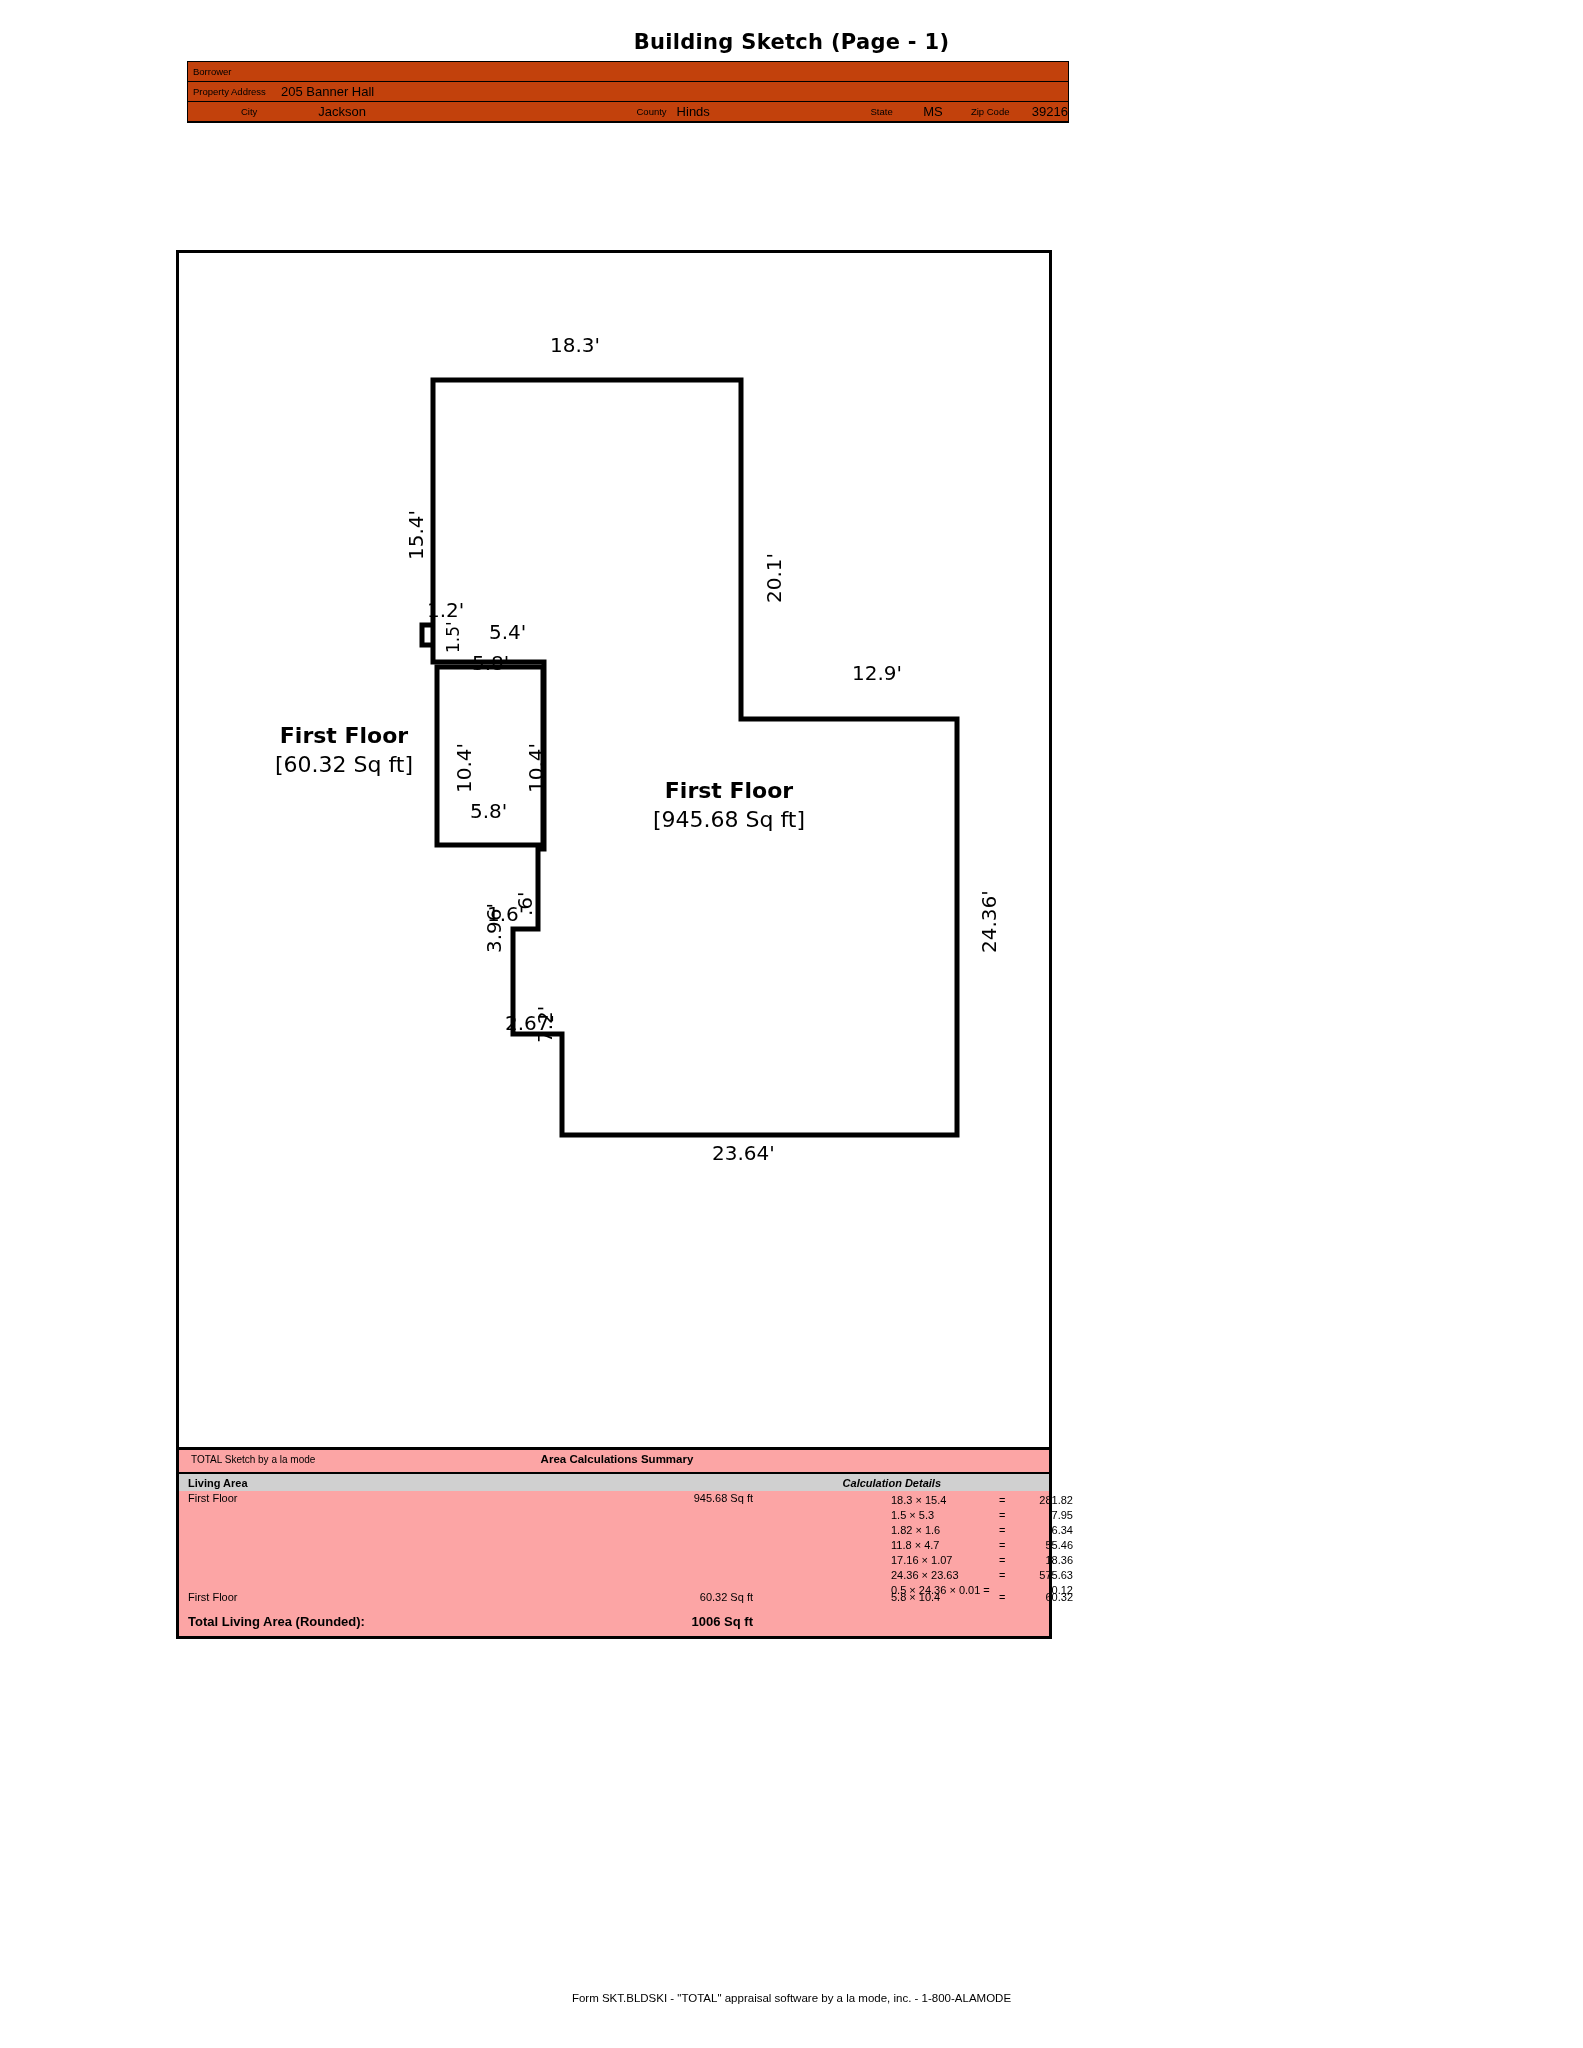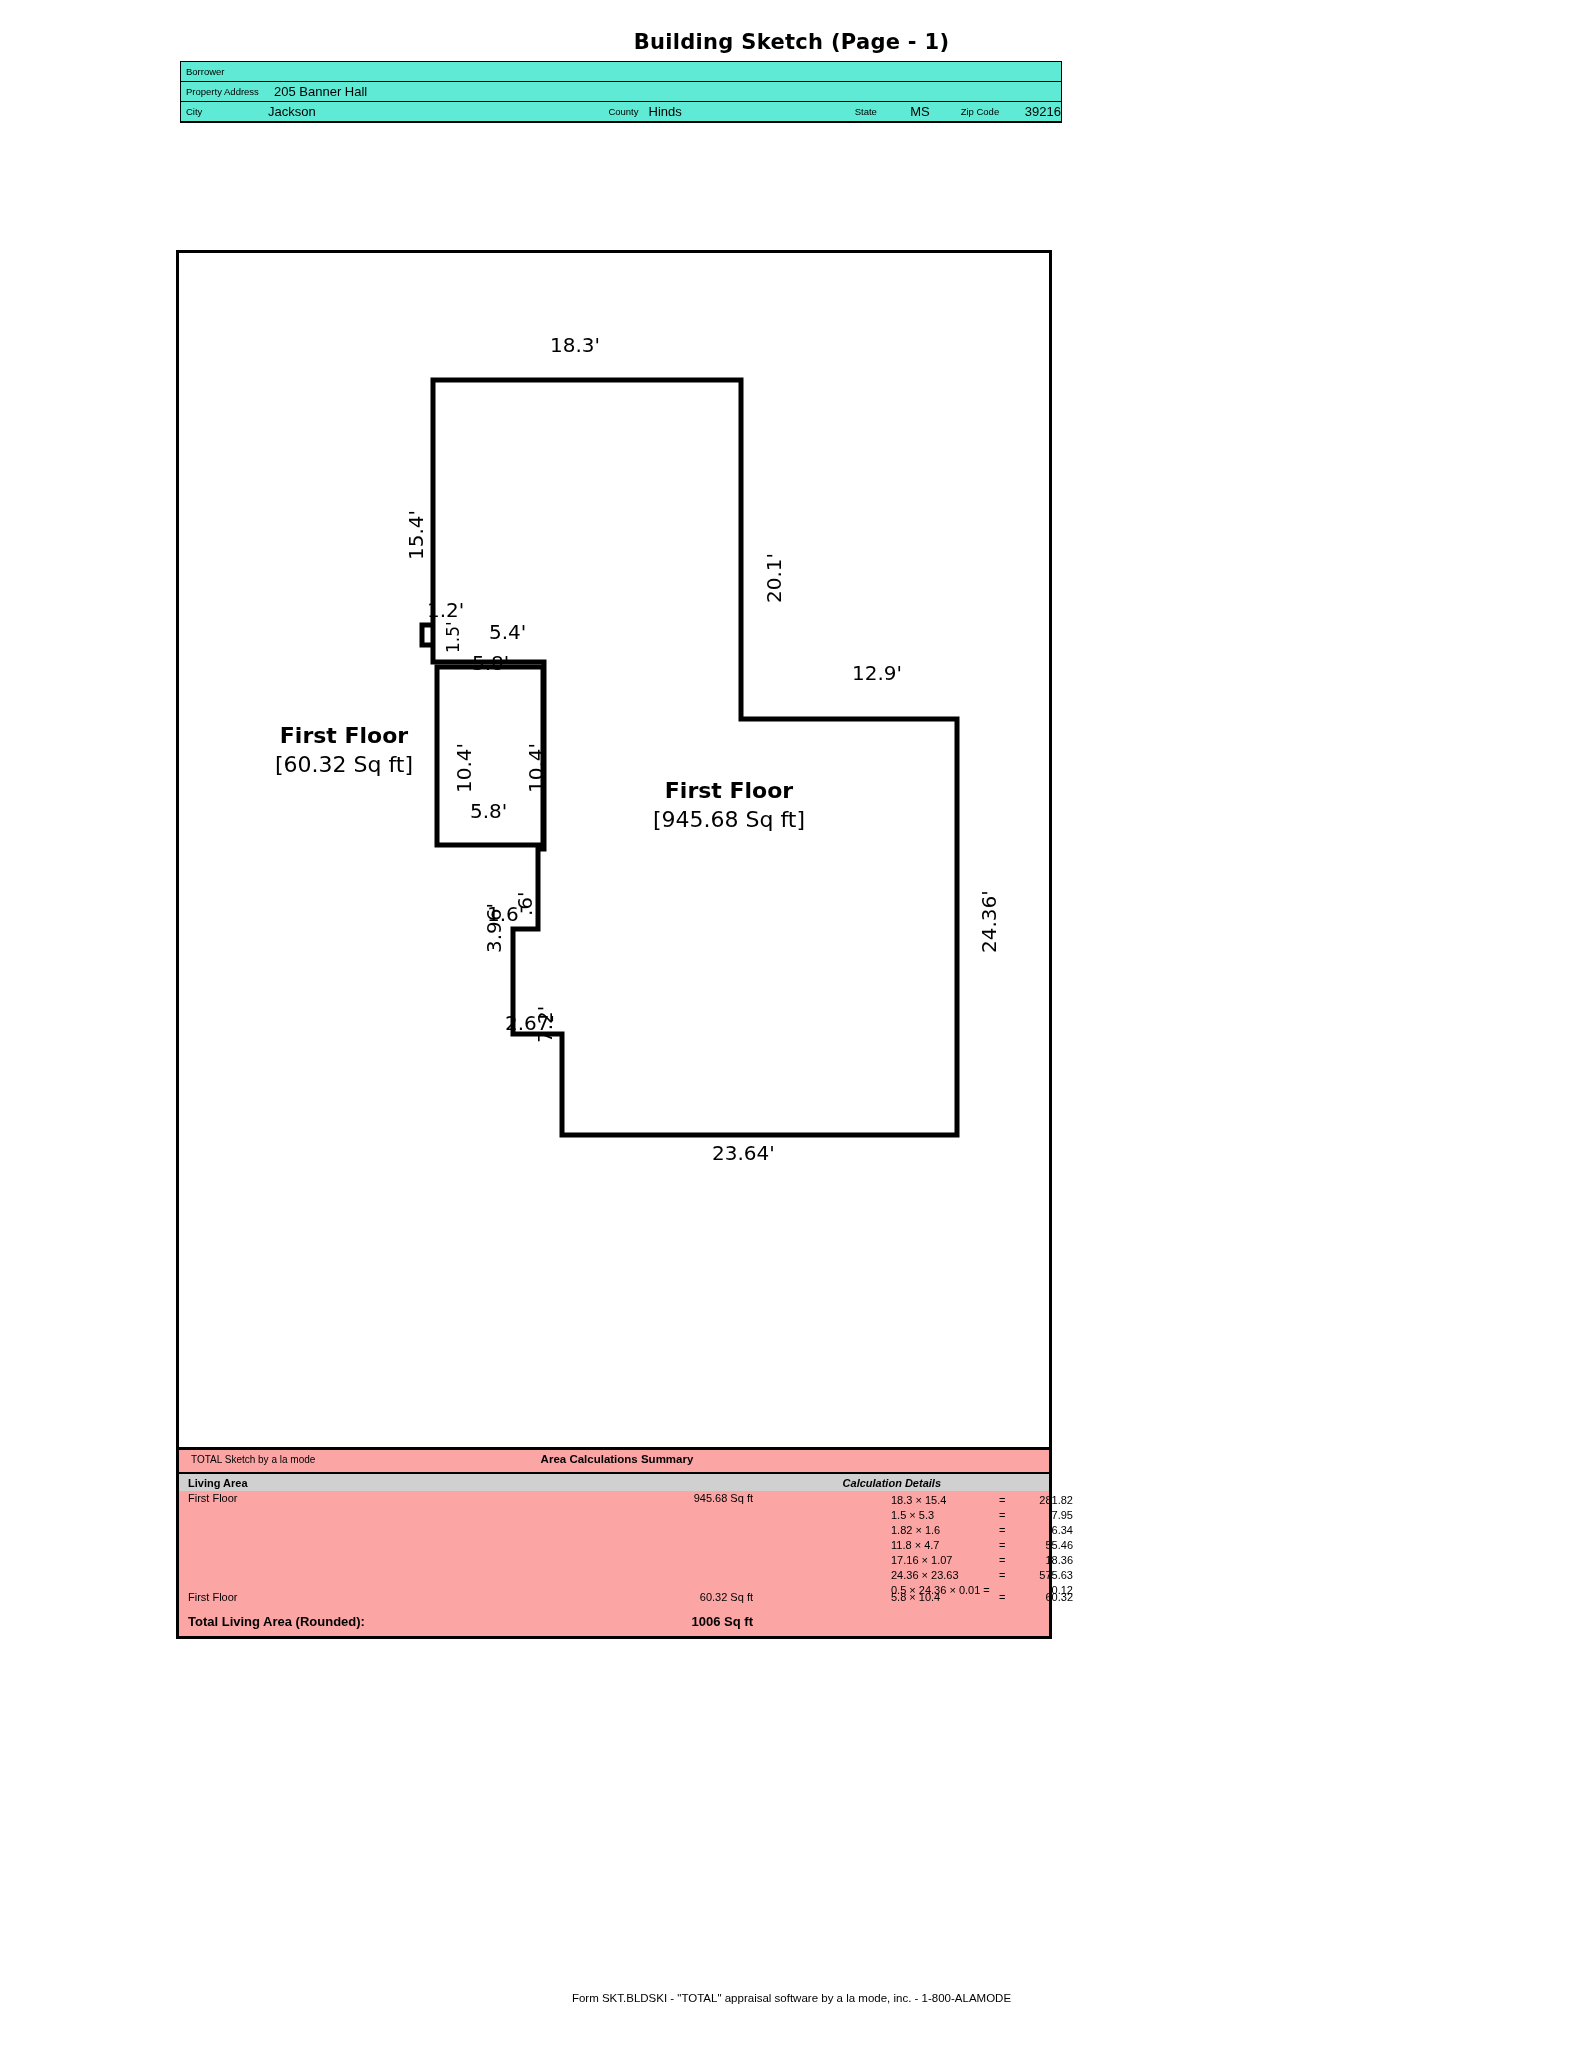--- a/index.html
+++ b/index.html
@@ -25,26 +25,26 @@
     text-align: center;
     font-family: "DejaVu Sans", sans-serif;
     font-weight: bold;
     font-size: 21px;
     letter-spacing: 0.3px;
   }
 
   
   .hdr-table {
     position: absolute;
-    left: 180px;
+    left: 187px;
     top: 61px;
     width: 880px;
     border: 1.5px solid #000;
     border-collapse: collapse;
-    background: #5eead4;
+    background: #c2410c;
   }
   .hdr-row {
     display: flex;
     align-items: center;
     height: 19px;
     border-bottom: 1px solid #000;
     position: relative;
   }
   .hdr-row.last { border-bottom: none; }
   .hdr-lbl {
@@ -53,21 +53,21 @@
     padding-left: 5px;
     color: #000;
     white-space: nowrap;
   }
   .hdr-val {
     font-size: 13px;
     font-family: "Liberation Sans", sans-serif;
     white-space: nowrap;
   }
   .c-lbl-pa { width: 88px; }
-  .c-lbl-city { width: 88px; }
+  .c-lbl-city { width: 88px; margin-left: 48px; }
   .c-val-city { width: 360px; padding-left: 5px; }
   .c-lbl-county { width: 58px; text-align: right; }
   .c-val-county { width: 230px; padding-left: 10px; }
   .c-lbl-state { width: 52px; }
   .c-val-state { width: 52px; padding-left: 10px; }
   .c-lbl-zip { width: 62px; }
   .c-val-zip { padding-left: 10px; }
 
   
   .sketch-frame {

